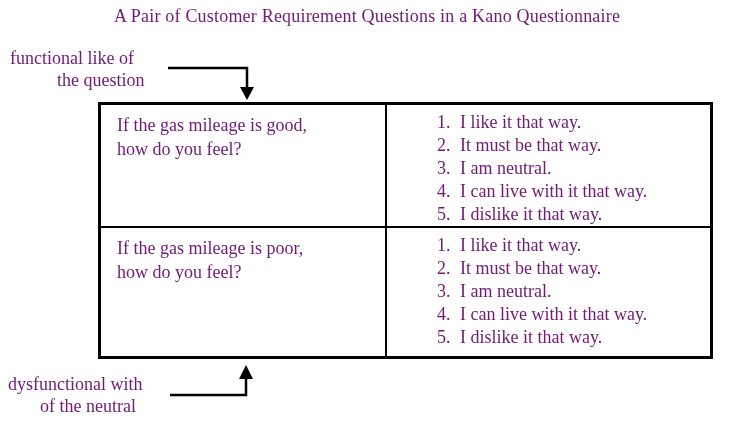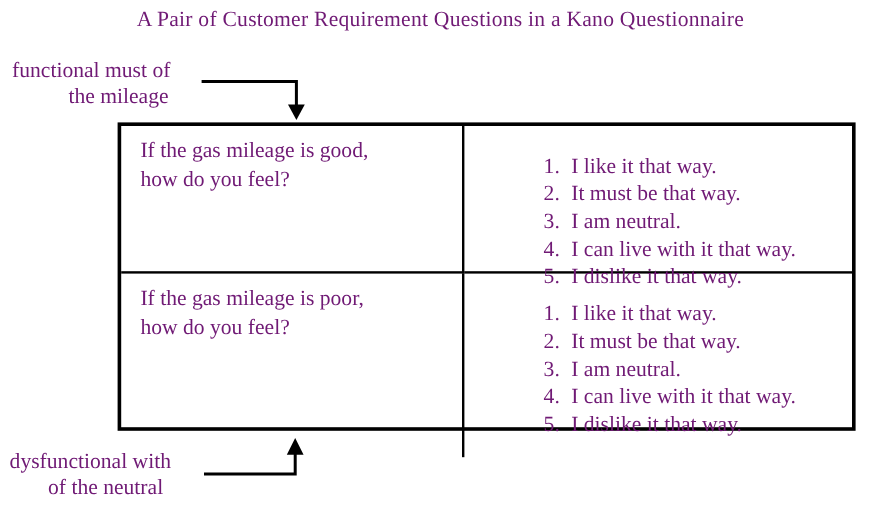--- a/index.html
+++ b/index.html
@@ -68,42 +68,42 @@
   .cell.q-cell {
     border-right: 2px solid #000000;
     padding: 8px 8px 16px 16px;
     line-height: 24px;
   }
   .cell.row-top { border-bottom: 2px solid #000000; }
   .cell.o-cell { padding: 6px 4px 0 50px; }
   .q-line { display: block; }
   ol.options {
     list-style: none;
-    margin: 16px;
+    margin: 0;
     padding: 0;
   }
   ol.options li {
     line-height: 23px;
     white-space: nowrap;
   }
   .opt-num {
     display: inline-block;
     width: 23px;
   }
 </style>
 </head>
 <body>
 
 <div class="figure">
 
   <div class="figure-title">A Pair of Customer Requirement Questions in a Kano Questionnaire</div>
 
   <div class="corner-label functional-label">
-    <span class="l1">functional must of</span>
-    <span class="l2">the mileage</span>
+    <span class="l1">functional like of</span>
+    <span class="l2">the question</span>
   </div>
 
   <div class="corner-label dysfunctional-label">
     <span class="l1">dysfunctional with</span>
     <span class="l2">of the neutral</span>
   </div>
 
   <svg class="connectors" viewBox="0 0 734 424" xmlns="http://www.w3.org/2000/svg">
     <g>
       <path d="M168 68 H247 V89" fill="none" stroke="#000000" stroke-width="2.5"></path>

